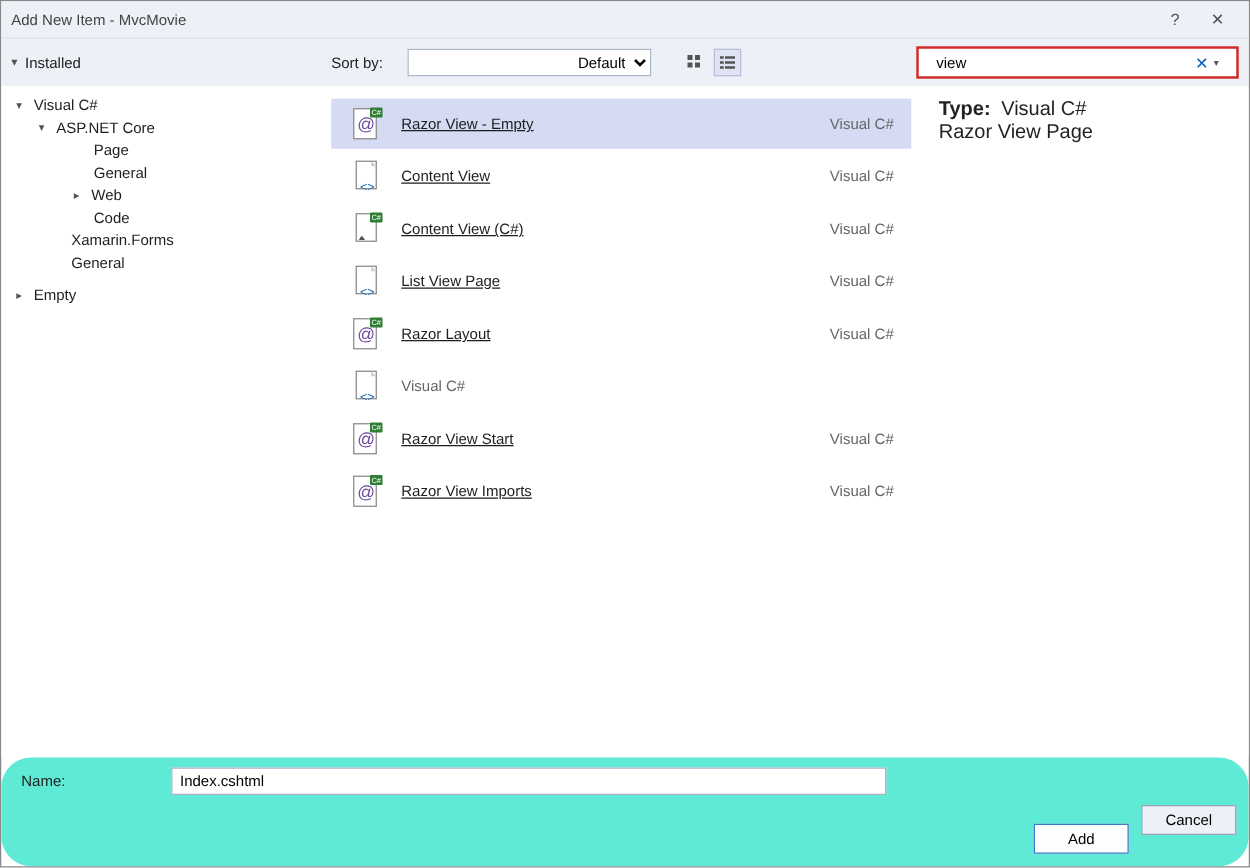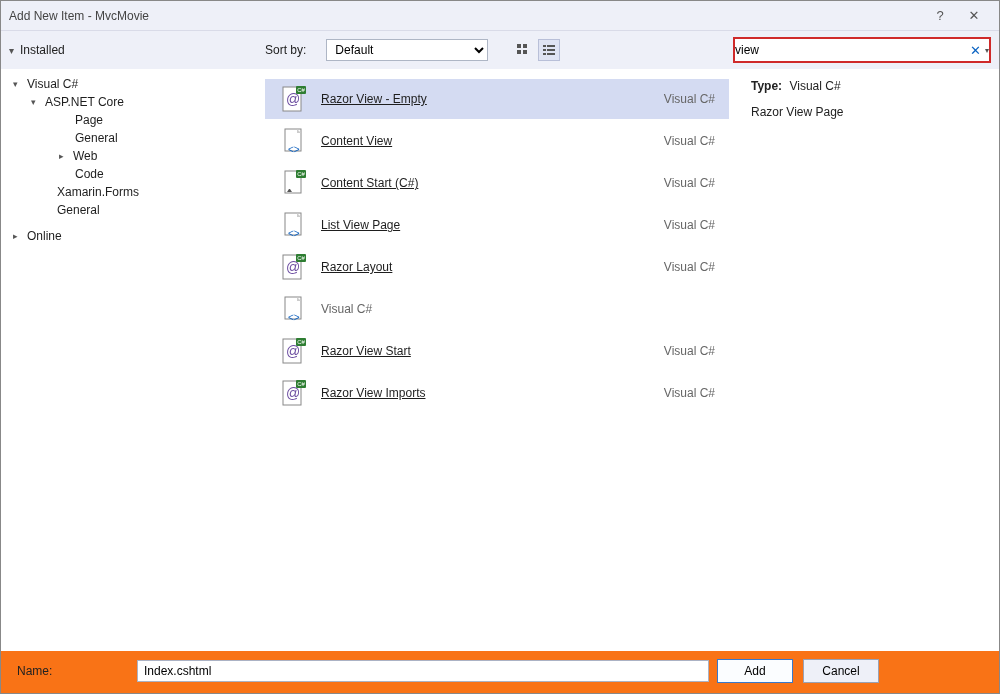--- a/index.html
+++ b/index.html
@@ -50,44 +50,45 @@
   }
   .tree-header .expander { font-size: 10px; color: #555; }
   .sortrow {
     display: flex;
     align-items: center;
     gap: 20px;
     flex: 1;
   }
   .sortrow .lbl { color: #222; }
   select.sort {
-    width: 162px;
+    width: 195px;
     height: 22px;
     background: #fff;
     border: 1px solid #aeb6c5;
     padding: 0 4px;
     font: inherit;
+    text-align: right;
   }
   .view-icons { display: flex; gap: 4px; margin-left: 4px; }
   .view-icons .vicon {
     width: 22px; height: 22px;
     display: flex; align-items: center; justify-content: center;
     cursor: pointer;
     color: #4a4a7a;
   }
   .vicon.active { background: #dfe3f3; border: 1px solid #b8bfd8; }
   .spacer { flex: 1; }
   .searchwrap {
     display: flex;
     align-items: center;
     width: 258px;
     height: 26px;
     background: #fff;
     border: 2px solid #cf2a2a;
-    padding: 0 0;
+    padding: 0 14px;
     gap: 4px;
   }
   .searchwrap input {
     flex: 1;
     border: none;
     outline: none;
     font: inherit;
   }
   .searchwrap .clear { color: #0a63c2; cursor: pointer; font-size: 13px; }
   .searchwrap .drop { color: #555; cursor: pointer; font-size: 8px; }
@@ -146,32 +147,34 @@
     width: 28px; height: 28px;
     display: flex; align-items: center; justify-content: center;
     position: relative;
   }
   .list-row .name { flex: 1; color: #1e1e1e; text-decoration: underline; }
   .list-row .lang { color: #666; font-size: 12px; }
   .detail {
     width: 264px;
     background: #fff;
     padding: 10px 16px;
-    font-size: 12px;
+    font-size: 16px;
     color: #222;
   }
   .detail .label { font-weight: bold; display: inline; }
   .detail .val { display: inline; margin-left: 4px; }
-  .detail .desc { margin-top: 12px; }
+  .detail .desc { }
   
   .bottom {
-    background: #f97316;
+    background: #5eead4;
     padding: 8px 10px 10px 10px;
     display: flex;
+    flex-direction: column;
     gap: 8px;
+    border-radius: 24px;
   }
   .namerow {
     display: flex;
     align-items: center;
     gap: 10px;
   }
   .namerow .lbl { width: 116px; color: #222; padding-left:6px;}
   .namerow input {
     width: 572px;
     height: 22px;
@@ -189,20 +192,21 @@
     width: 76px;
     height: 24px;
     background: #eef0f8;
     border: 1px solid #9aa1b3;
     cursor: pointer;
     font: inherit;
   }
   .btnrow button.primary {
     border: 1px solid #3a78c9;
     background: #fbfdff;
+    margin-top: 15px;
   }
   
   svg { display: block; }
 </style>
 </head>
 <body>
 
 <div class="titlebar">
   <span class="title">Add New Item - MvcMovie</span>
   <span class="btn">?</span>
@@ -279,21 +283,21 @@
         <span class="arrow"></span>
         <span>Xamarin.Forms</span>
       </div>
     <div class="tree-node l1b">
         <span class="arrow"></span>
         <span>General</span>
       </div>
     <div style="height:8px"></div>
     <div class="tree-node l0">
         <span class="arrow">▸</span>
-        <span>Online</span>
+        <span>Empty</span>
       </div>
   </div>
 
   <div class="list">
     <div class="list-row selected">
       <span class="ico">
         <svg width="28" height="28" viewBox="0 0 28 28">
             <rect x="4" y="2" width="18" height="24" fill="#fff" stroke="#888"></rect>
             <text x="14" y="19" text-anchor="middle" font-size="14" fill="#6b4ca0">@</text>
             <rect x="17" y="1" width="10" height="8" rx="1" fill="#2e7d32"></rect>
@@ -317,21 +321,21 @@
     <div class="list-row">
       <span class="ico">
         <svg width="28" height="28" viewBox="0 0 28 28">
             <rect x="6" y="2" width="16" height="22" fill="#fff" stroke="#888"></rect>
             <polygon points="18,2 22,6 18,6" fill="#ccc"></polygon>
             <rect x="17" y="1" width="10" height="8" rx="1" fill="#2e7d32"></rect>
             <text x="22" y="7" text-anchor="middle" font-size="6" fill="#fff">C#</text>
             <path d="M10 20 l-2 3 l5 0 l-2 -3" fill="#555"></path>
           </svg>
       </span>
-      <span class="name">Content Start (C#)</span>
+      <span class="name">Content View (C#)</span>
       <span class="lang">Visual C#</span>
     </div>
     <div class="list-row">
       <span class="ico">
         <svg width="28" height="28" viewBox="0 0 28 28">
             <rect x="6" y="2" width="16" height="22" fill="#fff" stroke="#888"></rect>
             <polygon points="18,2 22,6 18,6" fill="#ccc"></polygon>
             <text x="9" y="26" font-size="10" fill="#1565c0">&lt;&gt;</text>
           </svg>
       </span>

